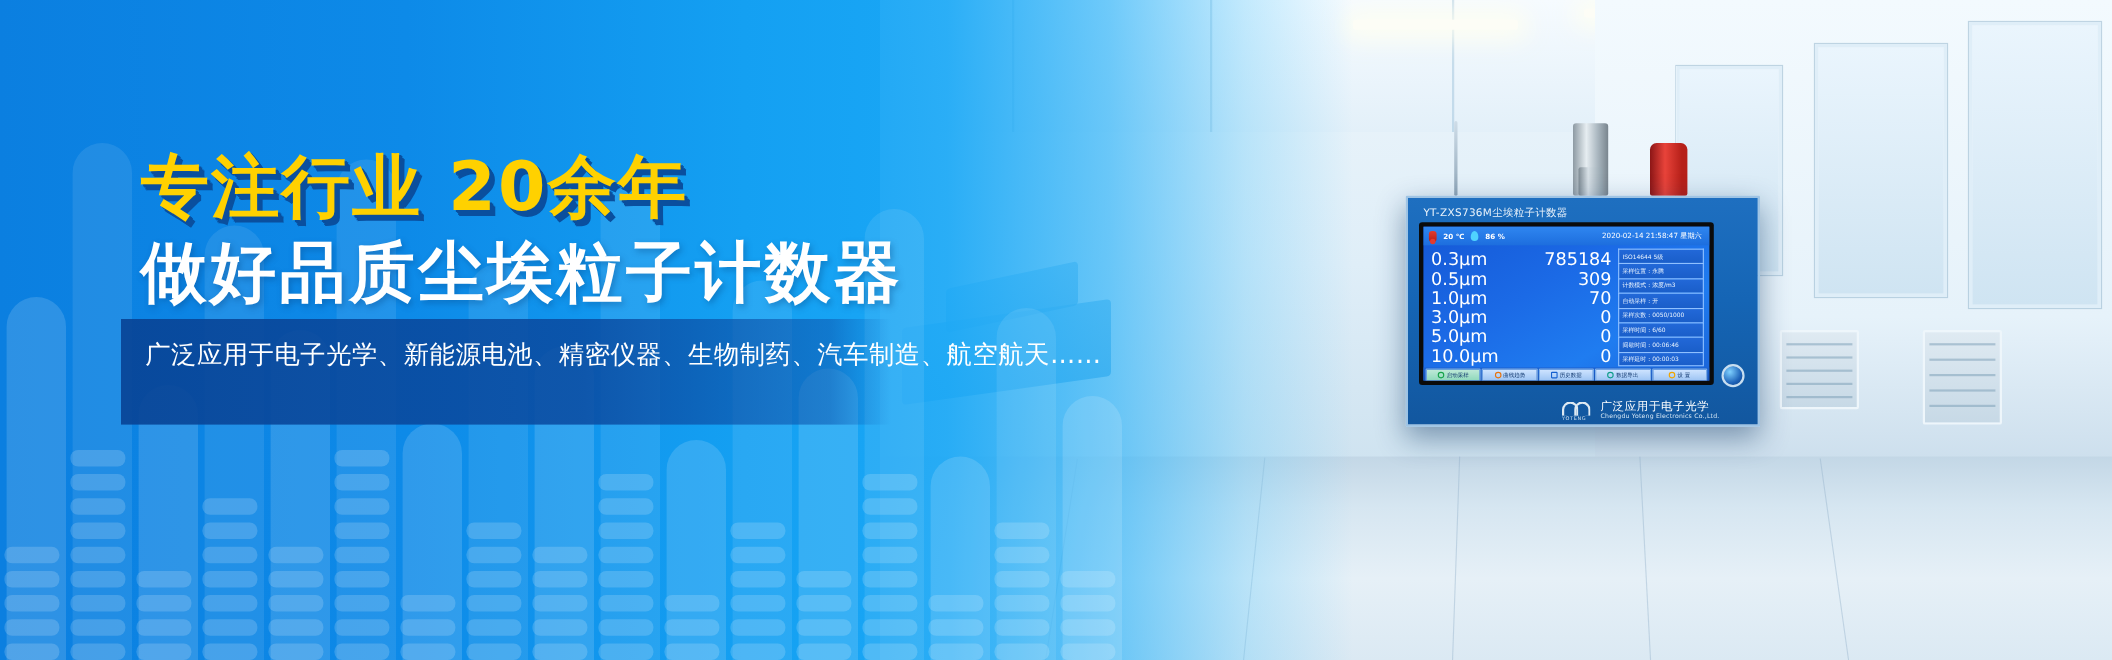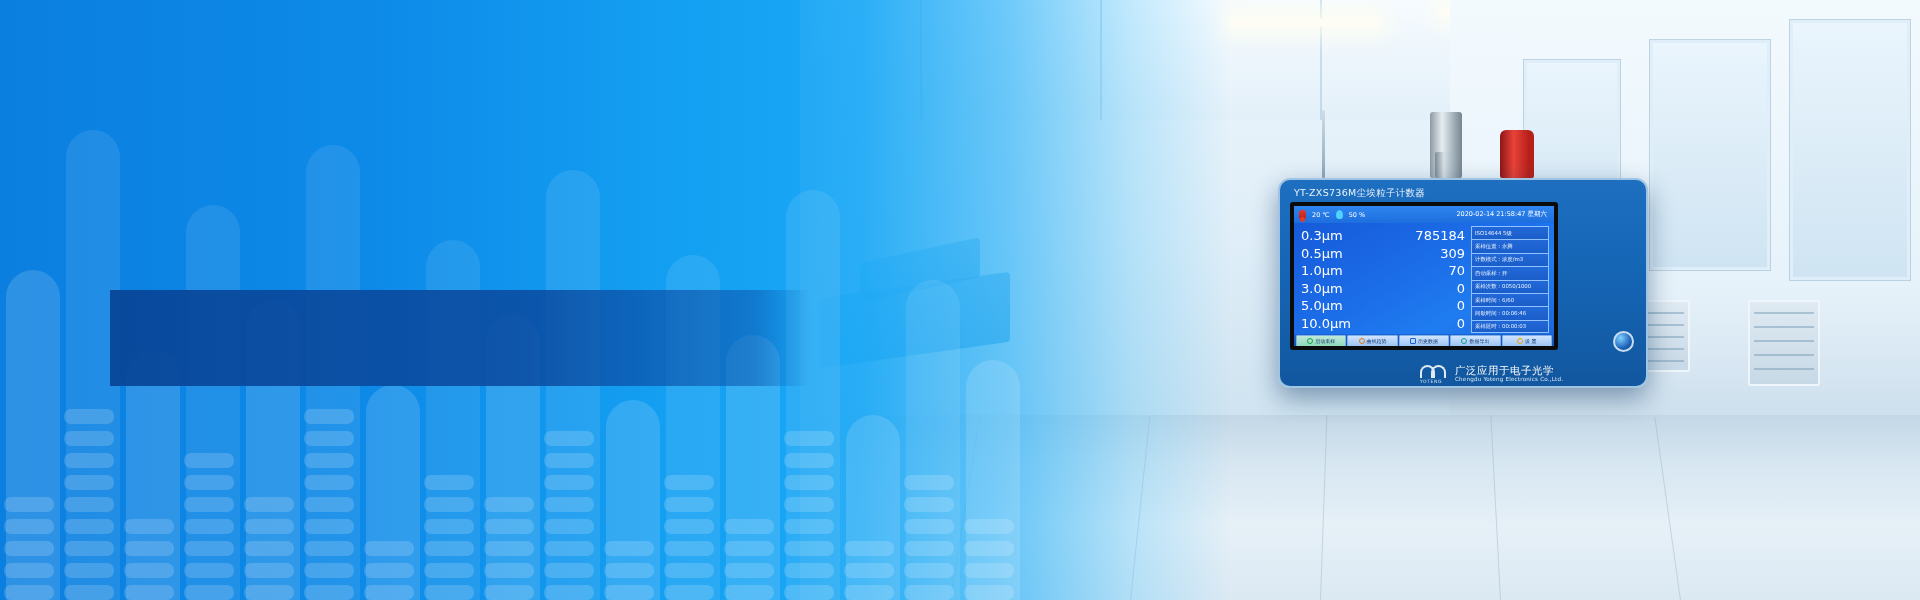--- a/index.html
+++ b/index.html
@@ -119,24 +119,24 @@
   }
   .subline {
     color:#ffffff; font-size:23px; line-height:38px;
     white-space:nowrap; letter-spacing:.5px;
     font-family:"DejaVu Sans","Liberation Sans",sans-serif;
   }
 
   
   .device {
     position:absolute; left:1278px; top:178px;
-    width:370px; height:210px;
+    width:322px; height:210px;
     background:linear-gradient(180deg,#1e6fc0 0%,#1565b5 45%,#12579f 100%);
     border:2px solid #9fc4e4;
-    border-radius:12px;
+    border-radius:1px;
     box-shadow:0 10px 26px rgba(10,50,95,.45);
   }
   .dev-model {
     position:absolute; left:14px; top:7px;
     color:#eaf3fb; font-size:9.5px; letter-spacing:.3px; white-space:nowrap;
     font-family:"DejaVu Sans","Liberation Sans",sans-serif;
   }
   
   .bezel {
     position:absolute; left:10px; top:22px; width:268px; height:148px;
@@ -154,28 +154,28 @@
     padding:0 5px; gap:6px;
   }
   .sb-ico { width:7px; height:10px; position:relative; }
   .thermo { background:linear-gradient(180deg,#e23b2e,#b61d14); border-radius:3px; }
   .thermo:after{content:"";position:absolute;left:1px;bottom:-2px;width:5px;height:5px;border-radius:50%;background:#e23b2e;}
   .droplet {
     width:7px;height:9px;background:#4fd3ff;
     border-radius:50% 50% 50% 50%/60% 60% 40% 40%;
     transform:rotate(0deg);
   }
-  .sb-txt { color:#fff; font-size:6.5px; white-space:nowrap; font-family:"DejaVu Sans",sans-serif;}
+  .sb-txt { color:#fff; font-size:6.5px; white-space:nowrap; font-family:"DejaVu Sans",sans-serif;font-weight:bold;}
   .sb-time { margin-left:auto; color:#fff; font-size:6.5px; white-space:nowrap; padding-right:2px;
              font-family:"DejaVu Sans",sans-serif;}
 
   .screen-body { display:flex; height:111px; }
   .ch-list { width:177px; padding:4px 6px 0 7px; }
   .ch-row { display:flex; justify-content:space-between; align-items:baseline;
-            color:#fff; font-size:13px; line-height:17.6px; font-weight:500;
+            color:#fff; font-size:16px; line-height:17.6px; font-weight:500;
             font-family:"DejaVu Sans","Liberation Sans",sans-serif; }
   .ch-row .sz { letter-spacing:0px; }
   .ch-row .val { font-variant-numeric:tabular-nums; }
 
   .param-list { width:81px; padding:3px 3px 0 0; }
   .param-row {
     border:1px solid #8fc0ff; border-bottom:none;
     background:linear-gradient(180deg,#2268d8,#1a5ec9);
     height:13.4px; display:flex; align-items:center;
     padding-left:3px; color:#eaf4ff; font-size:5.4px; white-space:nowrap;
@@ -393,40 +393,43 @@
       <span class="seg" style="left: 904px; bottom: 44px;"></span>
       <span class="seg" style="left: 904px; bottom: 66px;"></span>
       <span class="seg" style="left: 904px; bottom: 88px;"></span>
       <span class="seg" style="left: 904px; bottom: 110px;"></span>
       <span class="seg" style="left: 964px; bottom: 0px;"></span>
       <span class="seg" style="left: 964px; bottom: 22px;"></span>
       <span class="seg" style="left: 964px; bottom: 44px;"></span>
       <span class="seg" style="left: 964px; bottom: 66px;"></span>
     </div>
 
+  <div class="h1">专注行业 20余年</div>
+  <div class="h2">做好品质尘埃粒子计数器</div>
 
   <div class="subband">
+    <div class="subline">广泛应用于电子光学、新能源电池、精密仪器、生物制药、汽车制造、航空航天……</div>
   </div>
 
   <div class="antenna"></div>
   <div class="nozzle"></div>
   <div class="beacon"></div>
 
   <div class="device">
 
     <div class="dev-model">YT-ZXS736M尘埃粒子计数器</div>
 
     <div class="bezel">
       <div class="screen">
 
         <div class="statusbar">
           <span class="sb-ico thermo"></span>
           <span class="sb-txt">20 ℃</span>
           <span class="droplet"></span>
-          <span class="sb-txt">50 %</span>
+          <span class="sb-txt">86 %</span>
           <span class="sb-time">2020-02-14 21:58:47 星期六</span>
         </div>
 
         <div class="screen-body">
 
           <div class="ch-list">
             <div class="ch-row">
               <span class="sz">0.3μm</span>
               <span class="val">785184</span>
             </div>

